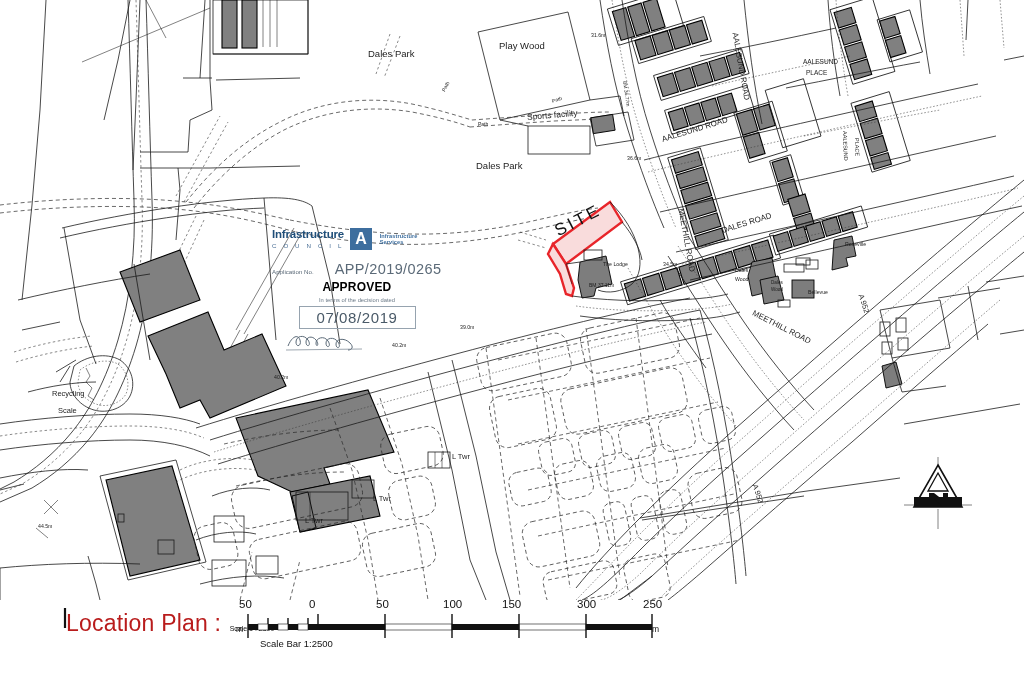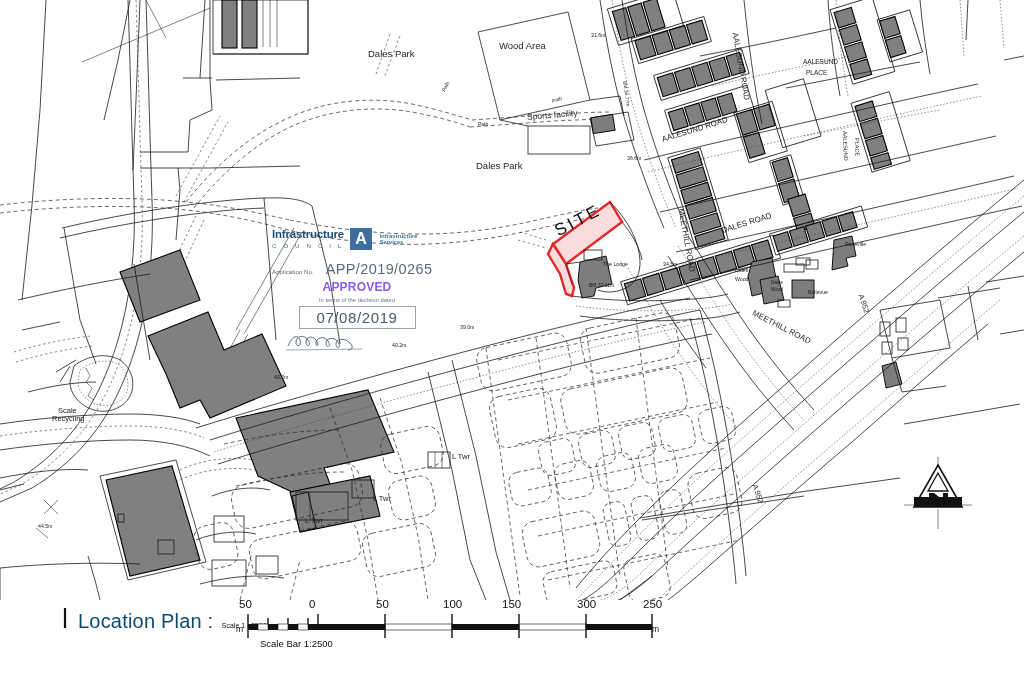--- a/index.html
+++ b/index.html
@@ -19,40 +19,40 @@
   
   #stamp{position:absolute;left:272px;top:228px;width:170px;height:120px;}
   .stamp-brand{display:flex;align-items:center;gap:4px;}
   .brand-word{font-size:11.5px;font-weight:bold;color:#1f4e79;letter-spacing:-0.2px;line-height:1;}
   .brand-sub{font-size:6.2px;letter-spacing:2.6px;color:#4a6f96;line-height:1;margin-top:2px;}
   .brand-mark{width:22px;height:22px;background:#3d6e9e;position:relative;
               display:inline-block;margin-left:2px;}
   .brand-mark .a-glyph{position:absolute;left:0;top:0;width:22px;height:22px;
        color:#fff;font-size:16px;font-weight:bold;line-height:22px;text-align:center;}
   .brand-infra{font-size:5.6px;color:#3d6e9e;font-weight:bold;margin-left:4px;letter-spacing:.1px;}
-  .stamp-row{display:flex;align-items:baseline;gap:12px;margin-top:11px;}
+  .stamp-row{display:flex;align-items:baseline;gap:21px;margin-top:11px;}
   .stamp-appno-lbl{font-size:6.2px;color:#5b6a78;}
   .stamp-appno-val{font-size:14.5px;color:#5b6a78;letter-spacing:.4px;}
-  .stamp-approved{font-size:12px;font-weight:bold;color:#8b5cf6;text-align:center;
+  .stamp-approved{font-size:12px;font-weight:bold;color:#000000;text-align:center;
                   margin-top:3px;letter-spacing:.2px;}
   .stamp-terms{font-size:5.8px;color:#6b7a88;text-align:center;margin-top:3px;}
   .stamp-datebox{margin:3px auto 0;width:115px;border:1px solid #96a3af;text-align:center;
                  padding:2px 0;}
   .stamp-date{font-size:15px;color:#4a5a68;letter-spacing:.6px;}
   .stamp-sig{height:22px;position:relative;margin-top:1px;}
 
   
   #site-label{position:absolute;left:556px;top:222px;
               transform:rotate(-27deg);transform-origin:0 50%;
               font-size:17px;letter-spacing:3px;color:#111;}
 
   
   #footer{position:absolute;left:0;top:600px;width:1024px;height:83px;}
   #title-block{position:absolute;left:66px;top:10px;}
-  #title-text{font-size:20px;color:#0c4a6e;letter-spacing:.2px;margin-left:12px;}
+  #title-text{font-size:23px;color:#b91c1c;letter-spacing:.2px;}
   #title-scale{font-size:7px;color:#111;margin-left:4px;}
   #scalebar{position:absolute;left:240px;top:4px;}
   .sb-num{position:absolute;font-size:11.5px;color:#111;}
   .sb-unit{position:absolute;font-size:8.5px;color:#111;}
   .sb-caption{position:absolute;left:260px;top:38px;font-size:9.5px;color:#111;}
 </style>
 </head>
 <body>
 
 <div id="page">
@@ -448,21 +448,21 @@
       <path class="lnT" d="M0 -38 L0 -14 M0 14 L0 34 M-34 10 L-14 10 M14 10 L34 10" stroke="#1a1a1a" stroke-width="1"></path>
       <path d="M0 -30 L24 12 L-24 12 Z" fill="#ffffff" stroke="#111" stroke-width="1.6"></path>
       <path d="M-24 2 L24 2 L24 12 L-24 12 Z" fill="#111"></path>
       <path d="M0 -22 L10 -4 L-10 -4 Z" fill="#ffffff" stroke="#111" stroke-width="1.3"></path>
       <path d="M-9 -2 L-9 10 L-4 10 L-4 4 L5 12 L10 12 L10 -2 L5 -2 L5 5 L-4 -2 Z" fill="#111"></path>
     </g>
   </svg>
 
   <div id="map-text-layer">
       <div class="maplabel" style="left: 368px; top: 47.5px; font-size: 9.5px; transform: rotate(0deg);">Dales Park</div>
-      <div class="maplabel" style="left: 499px; top: 39.5px; font-size: 9.5px; transform: rotate(0deg);">Wood Area</div>
+      <div class="maplabel" style="left: 499px; top: 39.5px; font-size: 9.5px; transform: rotate(0deg);">Play Wood</div>
       <div class="maplabel" style="left: 527px; top: 111.5px; font-size: 8.5px; transform: rotate(-5deg);">Sports facility</div>
       <div class="maplabel" style="left: 476px; top: 159.5px; font-size: 9.5px; transform: rotate(0deg);">Dales Park</div>
       <div class="maplabel" style="left: 443px; top: 88px; font-size: 5px; transform: rotate(-62deg);">Path</div>
       <div class="maplabel" style="left: 478px; top: 121px; font-size: 5px; transform: rotate(0deg);">Path</div>
       <div class="maplabel" style="left: 552px; top: 98px; font-size: 5px; transform: rotate(-18deg);">Path</div>
       <div class="maplabel" style="left: 591px; top: 31.8px; font-size: 5.2px; transform: rotate(0deg);">31.6m</div>
       <div class="maplabel" style="left: 625px; top: 78px; font-size: 5px; transform: rotate(82deg);">BM 36.77m</div>
       <div class="maplabel" style="left: 627px; top: 154.8px; font-size: 5.2px; transform: rotate(0deg);">36.6m</div>
       <div class="maplabel" style="left: 662px; top: 135px; font-size: 8px; transform: rotate(-17deg);">AALESUND ROAD</div>
       <div class="maplabel" style="left: 735px; top: 28px; font-size: 8px; transform: rotate(80deg);">AALESUND ROAD</div>
@@ -481,21 +481,21 @@
       <div class="maplabel" style="left: 771px; top: 287.4px; font-size: 4.6px; transform: rotate(0deg);">Wood</div>
       <div class="maplabel" style="left: 808px; top: 288.8px; font-size: 5.2px; transform: rotate(0deg);">Bellevue</div>
       <div class="maplabel" style="left: 861px; top: 289.5px; font-size: 7.5px; transform: rotate(72deg);">A 952</div>
       <div class="maplabel" style="left: 755px; top: 479.5px; font-size: 7.5px; transform: rotate(72deg);">A 952</div>
       <div class="maplabel" style="left: 603px; top: 260.8px; font-size: 5.2px; transform: rotate(0deg);">The Lodge</div>
       <div class="maplabel" style="left: 589px; top: 282px; font-size: 5px; transform: rotate(0deg);">BM 37.11m</div>
       <div class="maplabel" style="left: 460px; top: 323.8px; font-size: 5.2px; transform: rotate(0deg);">39.0m</div>
       <div class="maplabel" style="left: 392px; top: 341.8px; font-size: 5.2px; transform: rotate(0deg);">40.2m</div>
       <div class="maplabel" style="left: 274px; top: 373.8px; font-size: 5.2px; transform: rotate(0deg);">40.2m</div>
       <div class="maplabel" style="left: 38px; top: 522.8px; font-size: 5.2px; transform: rotate(0deg);">44.5m</div>
-      <div class="maplabel" style="left: 52px; top: 414px; font-size: 7.5px; transform: rotate(0deg);">Recycling</div>
+      <div class="maplabel" style="left: 52px; top: 389px; font-size: 7.5px; transform: rotate(0deg);">Recycling</div>
       <div class="maplabel" style="left: 58px; top: 405.5px; font-size: 7.5px; transform: rotate(0deg);">Scale</div>
       <div class="maplabel" style="left: 452px; top: 451.5px; font-size: 7.5px; transform: rotate(0deg);">L Twr</div>
       <div class="maplabel" style="left: 373px; top: 493.5px; font-size: 7.5px; transform: rotate(0deg);">L Twr</div>
       <div class="maplabel" style="left: 305px; top: 515.5px; font-size: 7.5px; transform: rotate(0deg);">L Twr</div>
     </div>
 
   <div id="site-label">SITE</div>
 
   <div id="stamp">
     <div class="stamp-brand">

